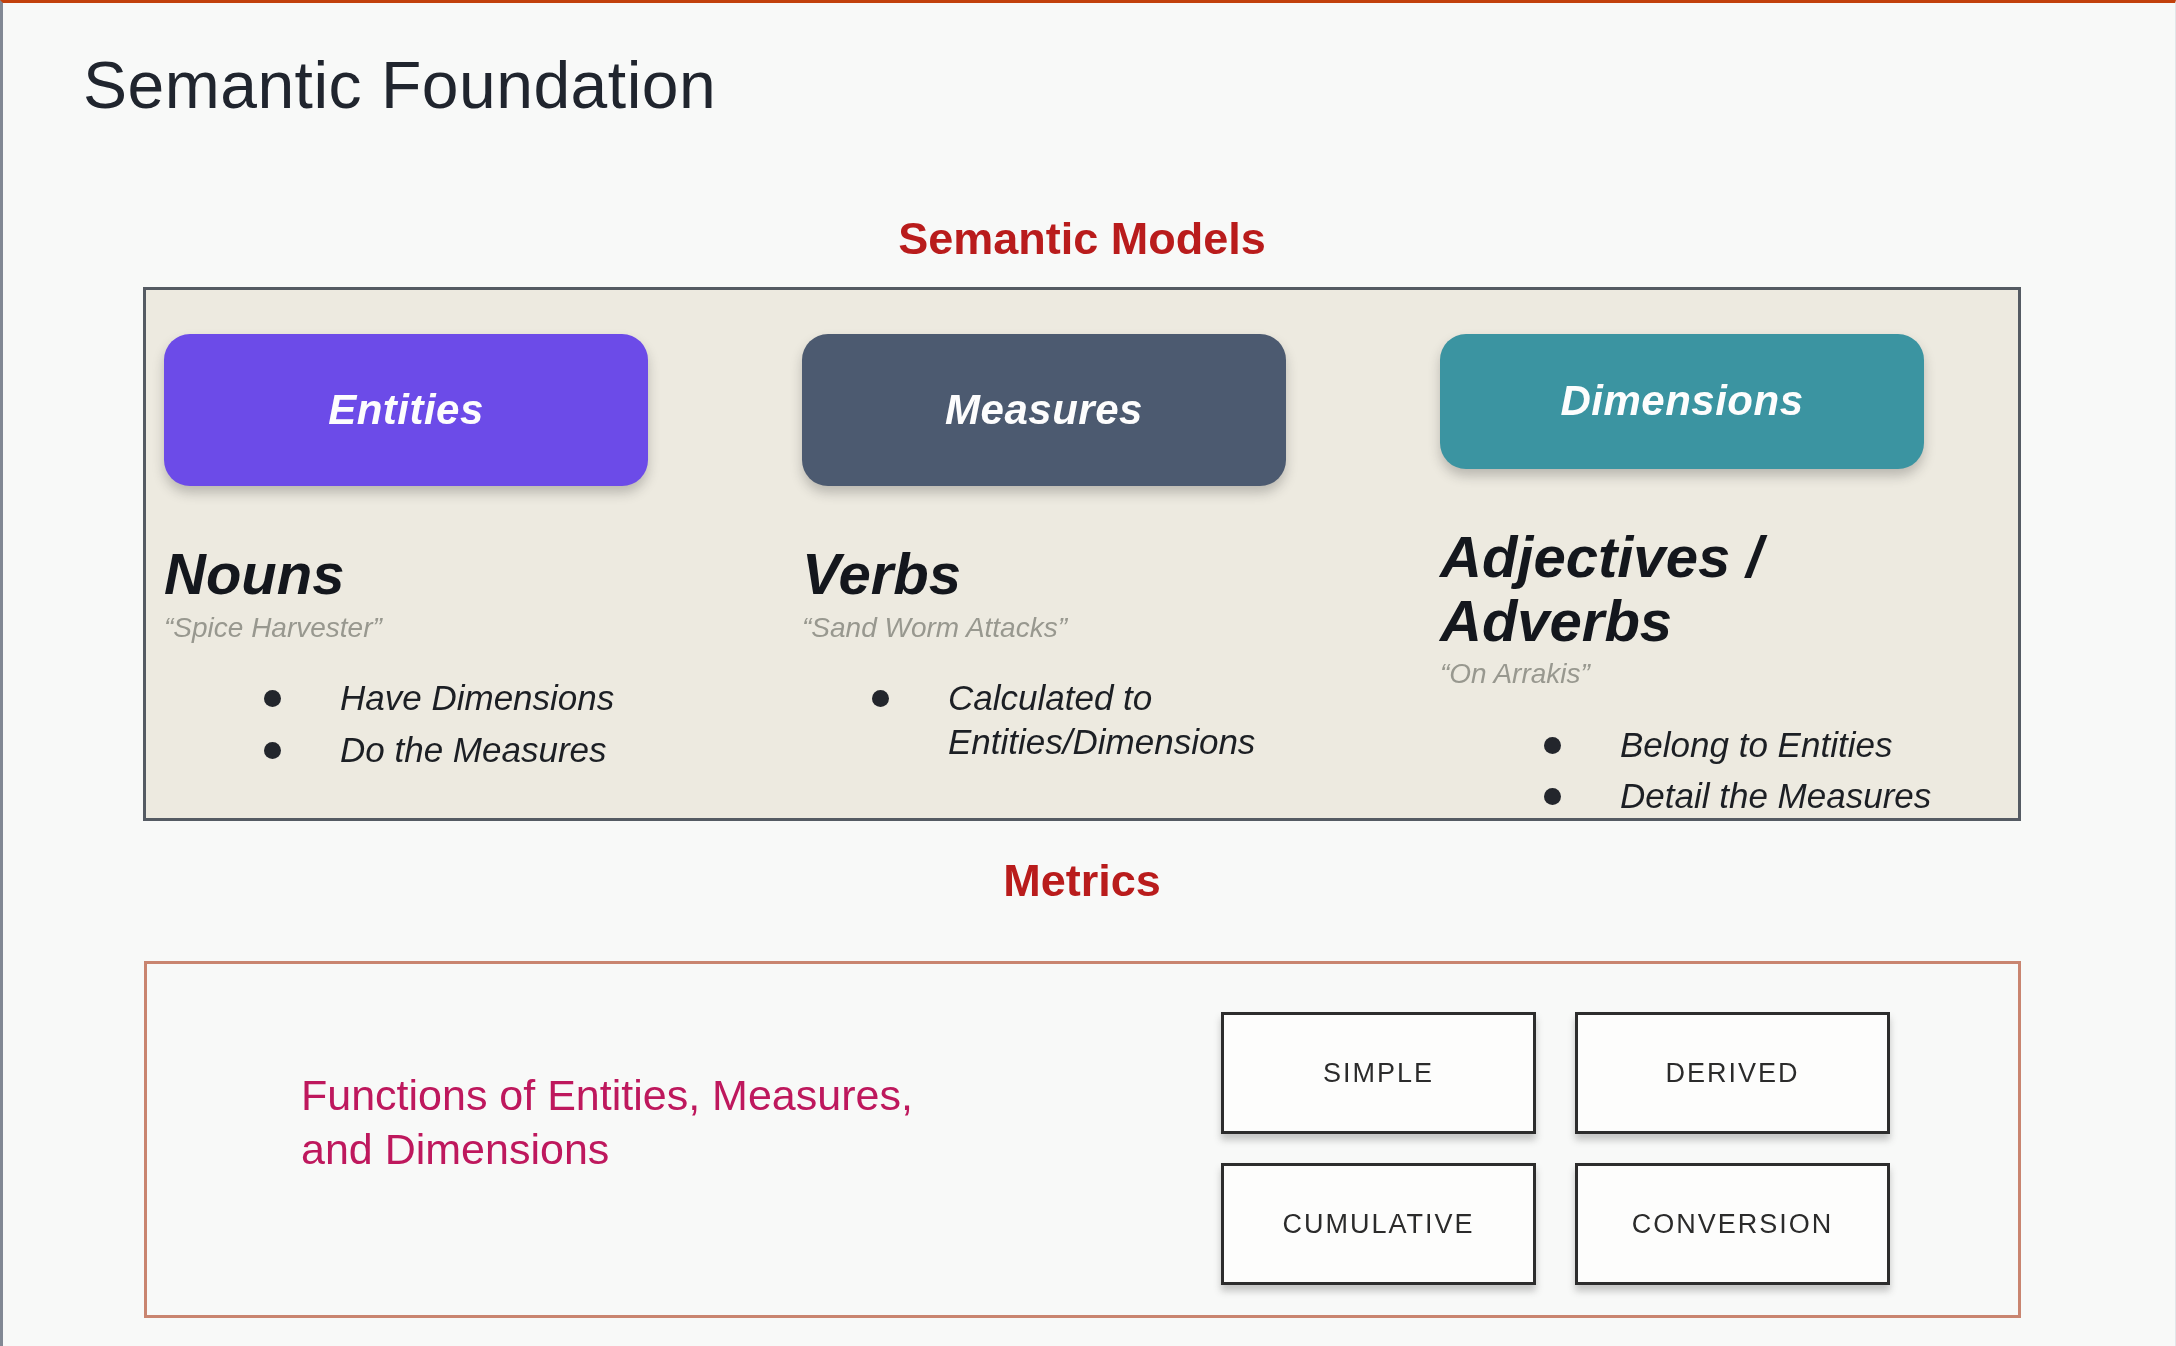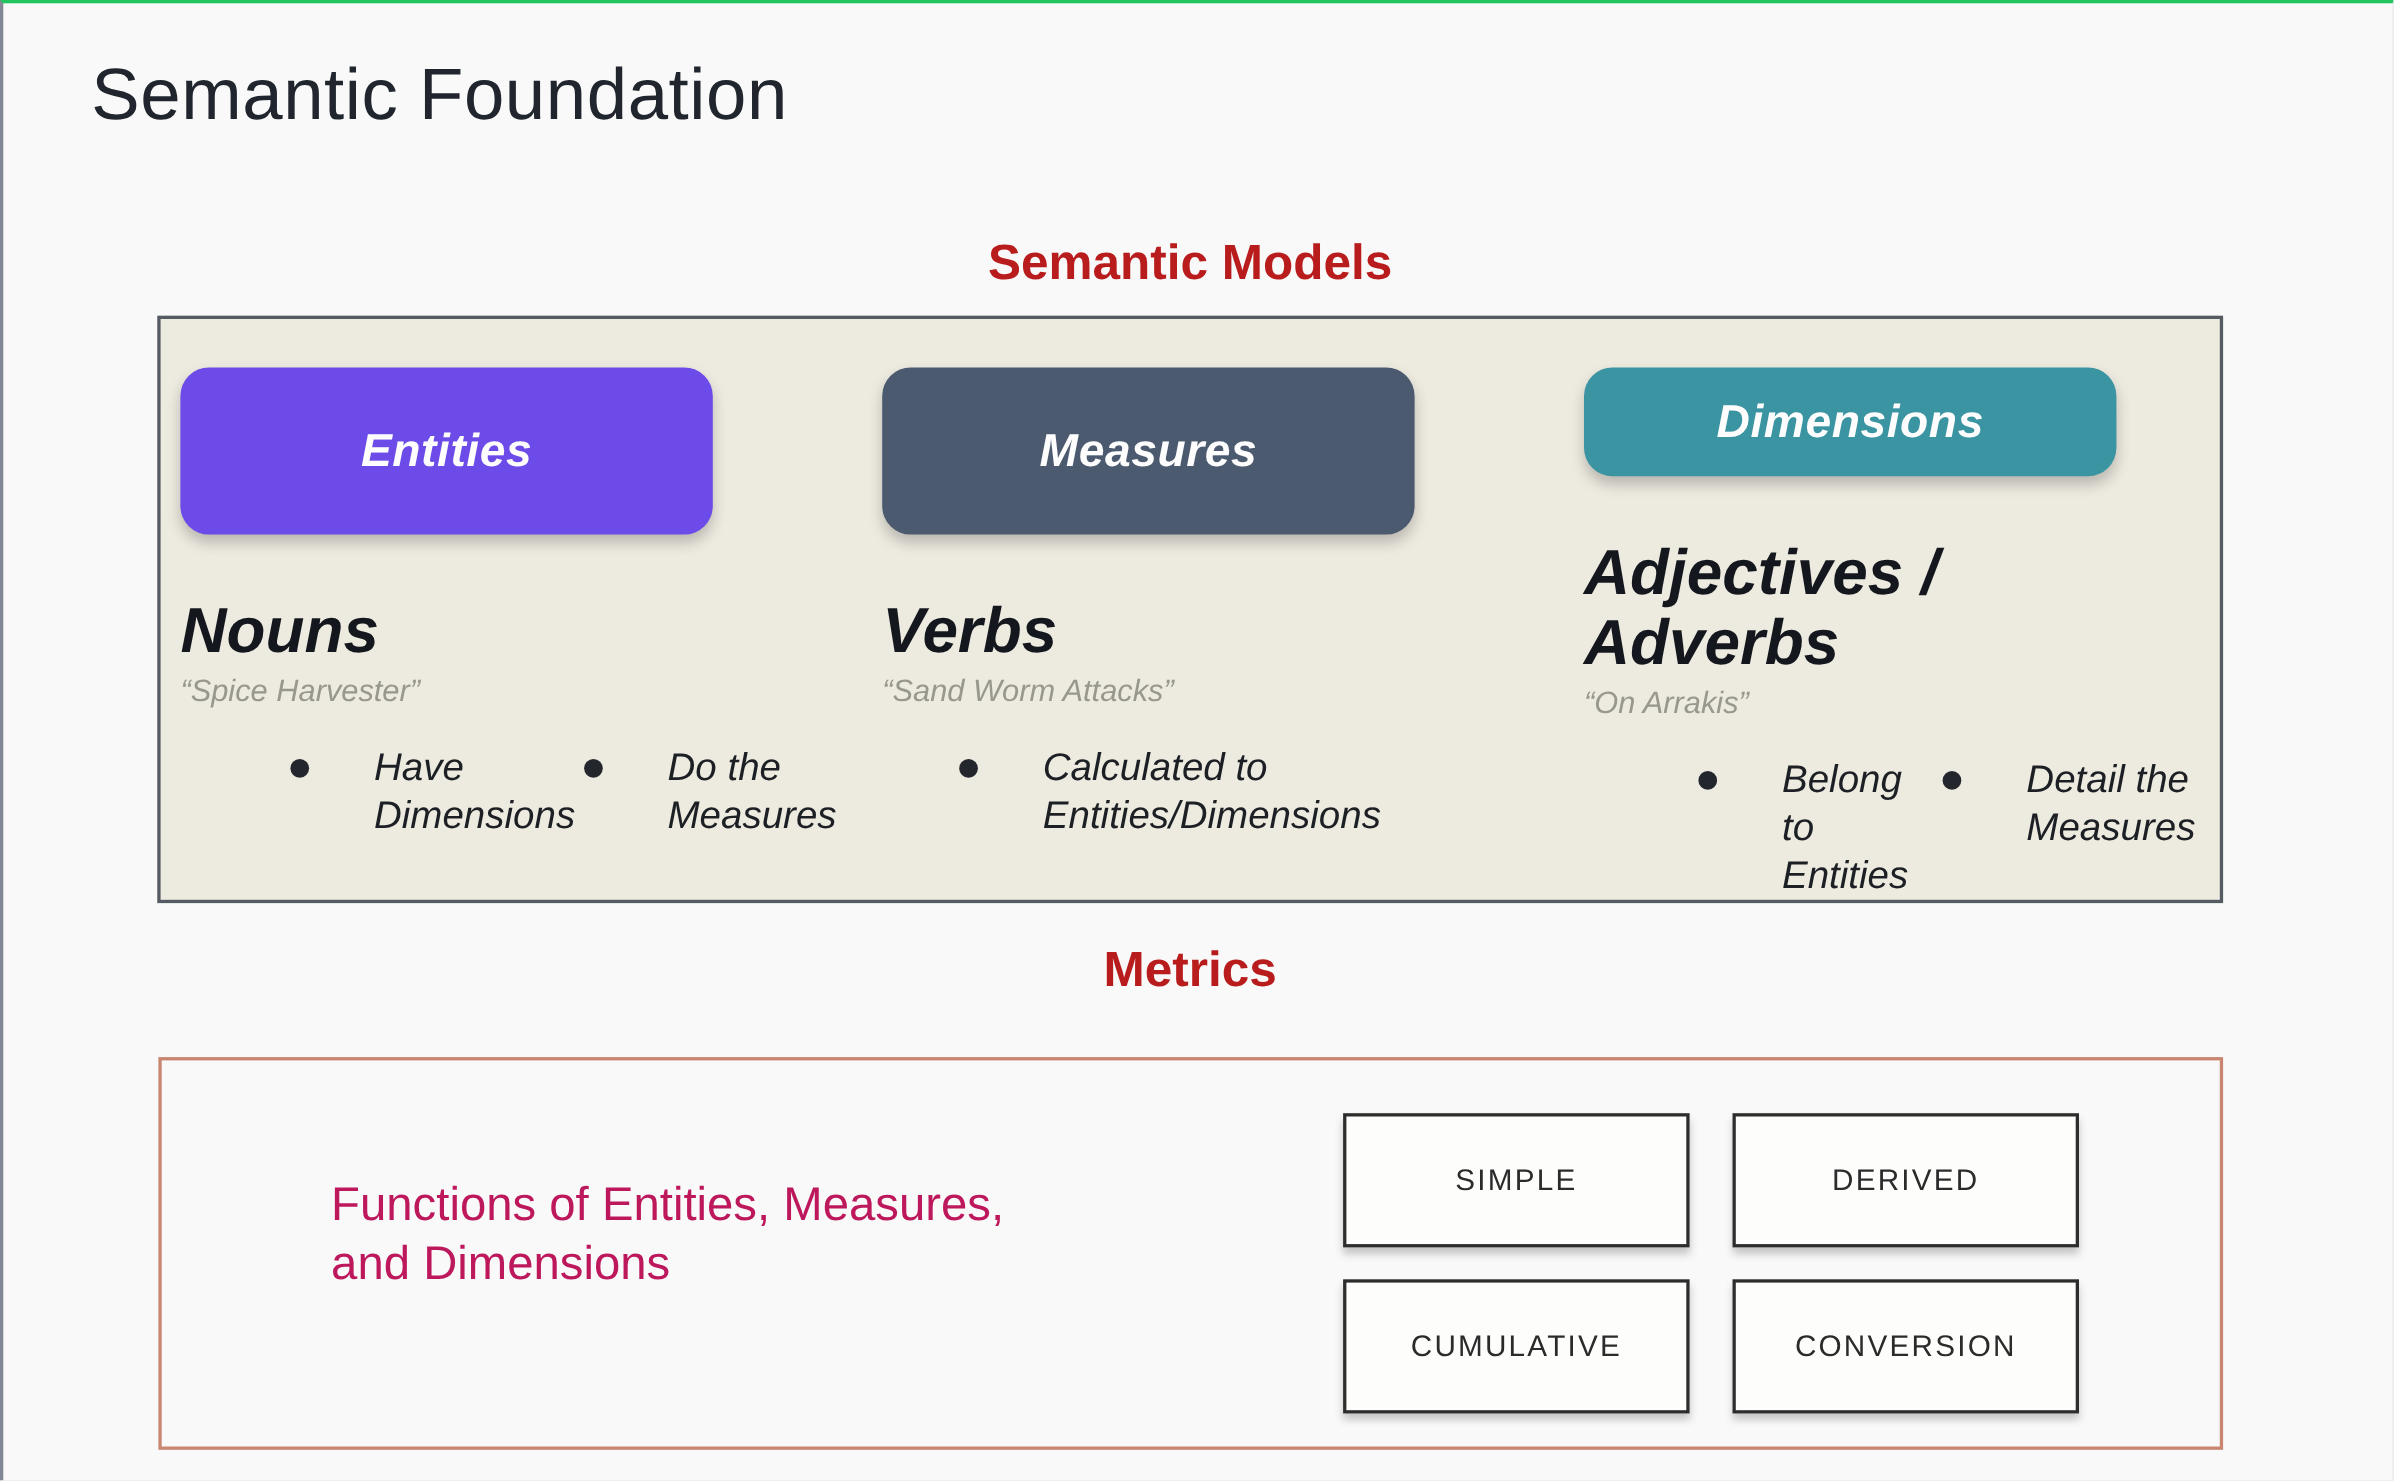--- a/index.html
+++ b/index.html
@@ -1,20 +1,20 @@
 <!DOCTYPE html>
 <html><head>
 <meta charset="utf-8">
 <style>
   html,body{margin:0;padding:0;background:#e8eaea;}
   #stage{
     position:relative;
     width:2176px;height:1346px;
     background:#f8f9f8;
-    border-top:3px solid #22c55e;
+    border-top:3px solid #c2410c;
     border-left:3px solid #828894;
     border-right:1px solid #e2e5e8;
     box-sizing:border-box;
     overflow:hidden;
     font-family:"Liberation Sans", sans-serif;
     color:#1c1f26;
   }
   .page-title{
     position:absolute;left:80px;top:44px;
     font-size:66px;font-weight:500;letter-spacing:.5px;color:#20252e;
@@ -42,21 +42,21 @@
     margin-top:44px;height:152px;width:484px;
     border-radius:26px;
     display:flex;align-items:center;justify-content:center;
     color:#fdfdfd;font-size:42px;font-weight:700;letter-spacing:.5px;
     box-shadow:0 7px 12px rgba(40,40,40,.25);
   }
   .subtitle{margin-top:56px;font-size:58px;font-weight:700;color:#14171d;line-height:1.1;}
   .quote{margin-top:6px;font-size:28px;color:#98988f;line-height:1.15;}
   .bullets{
     margin-top:32px;align-self:flex-start;
-    display:flex;flex-direction:row;gap:8px;
+    display:flex;flex-direction:column;gap:8px;
     font-size:35px;color:#1c1f24;line-height:1.25;
   }
   .model-col:nth-child(1) .bullets{margin-left:100px;}
   .model-col:nth-child(2) .bullets{margin-left:70px;}
   .model-col:nth-child(3) .bullets{margin-left:104px;}
   .bullet-item{position:relative;padding-left:76px;max-width:360px;}
   .dot{
     position:absolute;left:0;top:14px;width:17px;height:17px;border-radius:50%;
     background:#23262c;
   }

